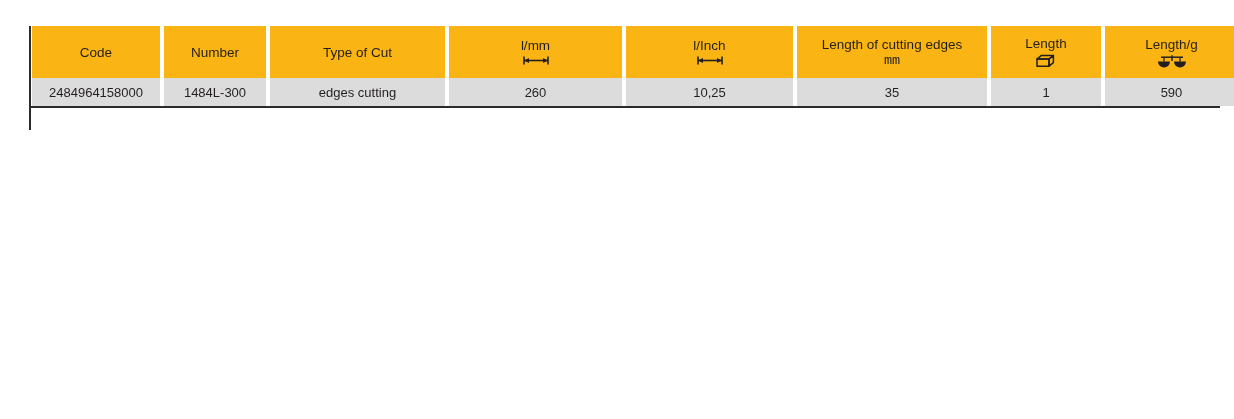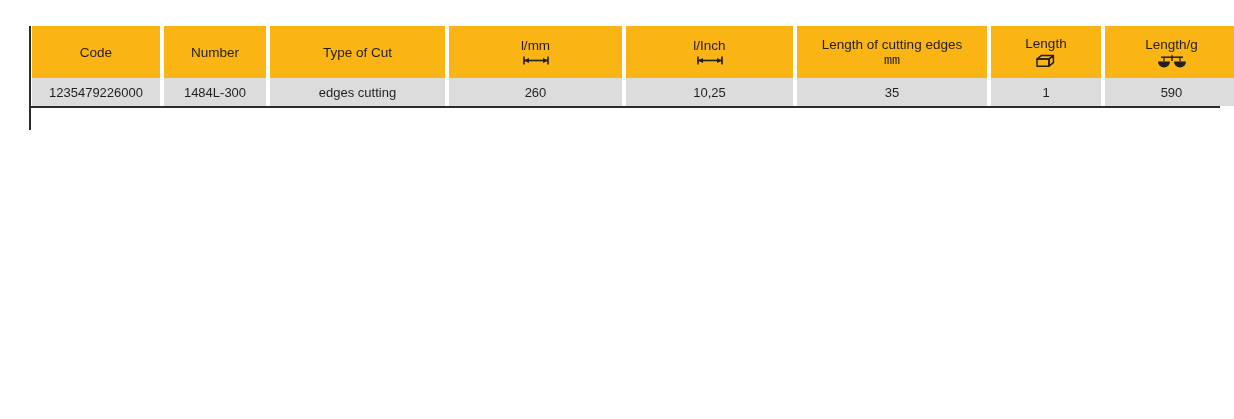--- a/index.html
+++ b/index.html
@@ -203,21 +203,21 @@
                 <line x1="23" y1="3.2" x2="23" y2="7.6" stroke="#231f20" stroke-width="1.3"></line>
               </svg>
             </span>
           </span>
         </th>
 
       </tr>
     </thead>
     <tbody>
       <tr>
-        <td>1235479226000</td>
+        <td>2484964158000</td>
         <td>1484L-300</td>
         <td>edges cutting</td>
         <td>260</td>
         <td>10,25</td>
         <td>35</td>
         <td>1</td>
         <td>590</td>
       </tr>
     </tbody>
   </table>

